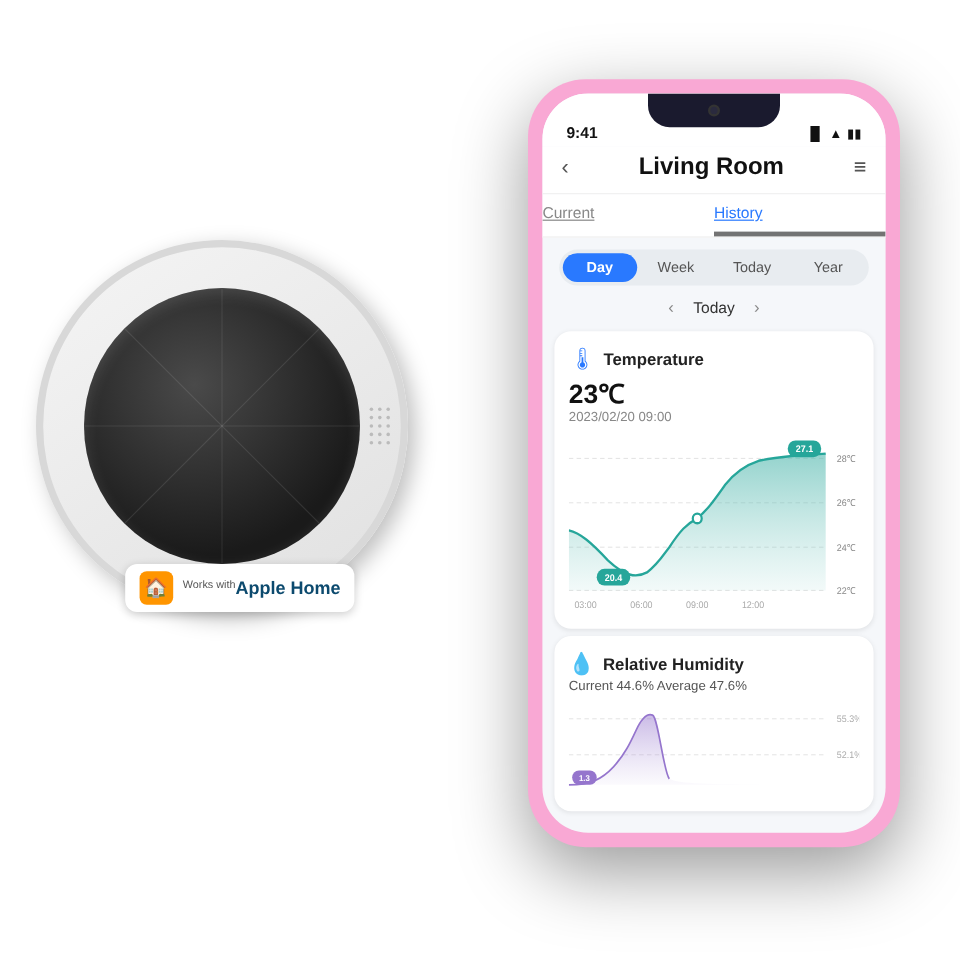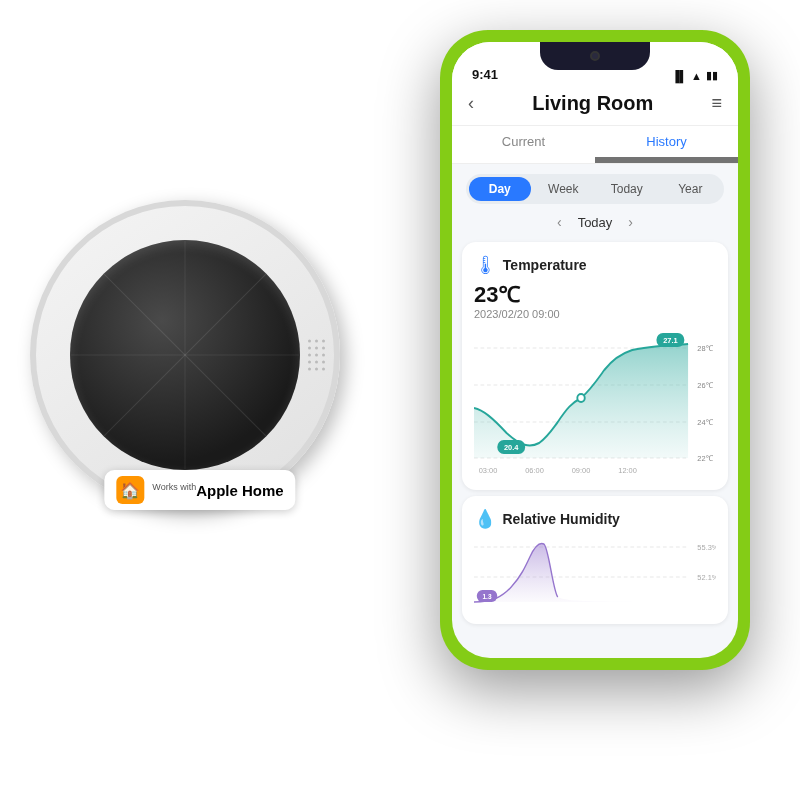--- a/index.html
+++ b/index.html
@@ -102,21 +102,21 @@
       flex-direction: row;
     }
     .apple-badge-top {
       font-size: 9px;
       color: #555;
       font-weight: 400;
     }
     .apple-badge-bottom {
       font-size: 15px;
       font-weight: 700;
-      color: #000000;
+      color: #0c4a6e;
     }
     
     .speaker {
       position: absolute;
       right: 15px;
       top: 50%;
       transform: translateY(-50%);
       display: flex;
       flex-direction: column;
       gap: 4px;
@@ -136,25 +136,26 @@
     .phone-container {
       position: absolute;
       right: 50px;
       top: 30px;
       width: 310px;
       height: 640px;
     }
     .phone-frame {
       width: 100%;
       height: 100%;
-      background: #84cc16;
+      background: #f9a8d4;
       border-radius: 48px;
       padding: 12px;
       box-shadow: 0 20px 60px rgba(0,0,0,0.4), 0 0 0 1px rgba(255,255,255,0.1);
       position: relative;
+      margin-top: 36px;
     }
     .phone-screen {
       width: 100%;
       height: 100%;
       background: #f5f7fa;
       border-radius: 38px;
       overflow: hidden;
       position: relative;
     }
     
@@ -225,29 +226,30 @@
       color: #555;
     }
     
     .tab-bar {
       background: white;
       display: flex;
       border-bottom: 1px solid #eee;
     }
     .tab-item {
       flex: 1;
-      text-align: center;
+      text-align: left;
       padding: 8px 0;
       font-size: 13px;
       color: #888;
       cursor: pointer;
+      text-decoration: underline;
     }
     .tab-item.active {
       color: #2979ff;
-      border-bottom: 6px solid #737373;
+      border-bottom: 4px solid #737373;
       font-weight: 500;
     }
     
     .period-filter {
       display: flex;
       background: #e8ecf0;
       border-radius: 20px;
       margin: 10px 14px 6px;
       padding: 3px;
       gap: 2px;
@@ -487,20 +489,21 @@
             <text x="155" y="145" font-size="8" fill="#aaa">12:00</text>
           </svg>
         </div>
       </div>
 
       <div class="card">
         <div class="card-header">
           <span class="card-icon">💧</span>
           <span class="card-title">Relative Humidity</span>
         </div>
+        <div class="humidity-sub">Current 44.6%  Average 47.6%</div>
         <div class="humidity-chart">
           <svg width="100%" height="80" viewBox="0 0 260 80" preserveAspectRatio="none">
             <defs>
               <linearGradient id="humGrad" x1="0" y1="0" x2="0" y2="1">
                 <stop offset="0%" stop-color="#9575cd" stop-opacity="0.5"></stop>
                 <stop offset="100%" stop-color="#b39ddb" stop-opacity="0.05"></stop>
               </linearGradient>
             </defs>
             <line x1="0" y1="15" x2="230" y2="15" stroke="#e0e0e0" stroke-dasharray="4,3" stroke-width="0.8"></line>
             <line x1="0" y1="45" x2="230" y2="45" stroke="#e0e0e0" stroke-dasharray="4,3" stroke-width="0.8"></line>

